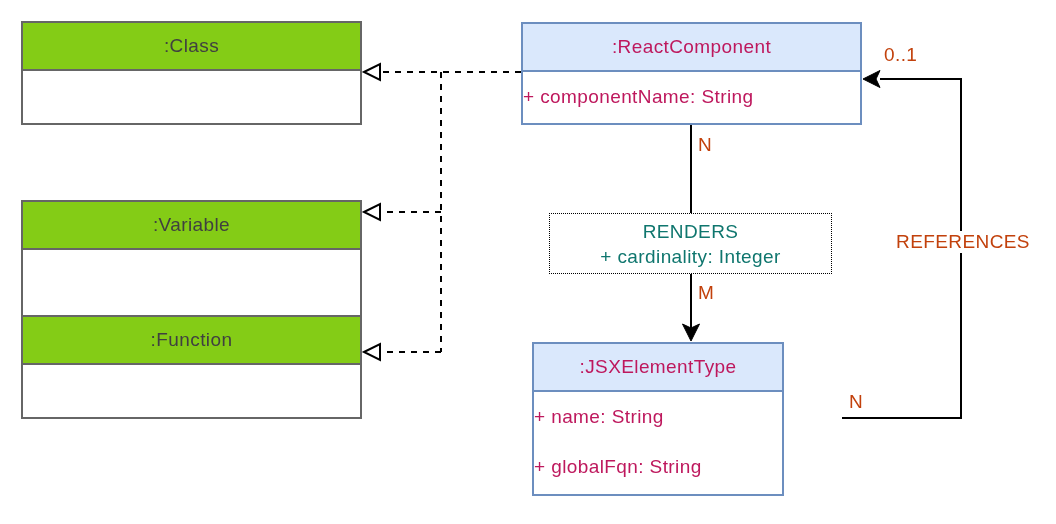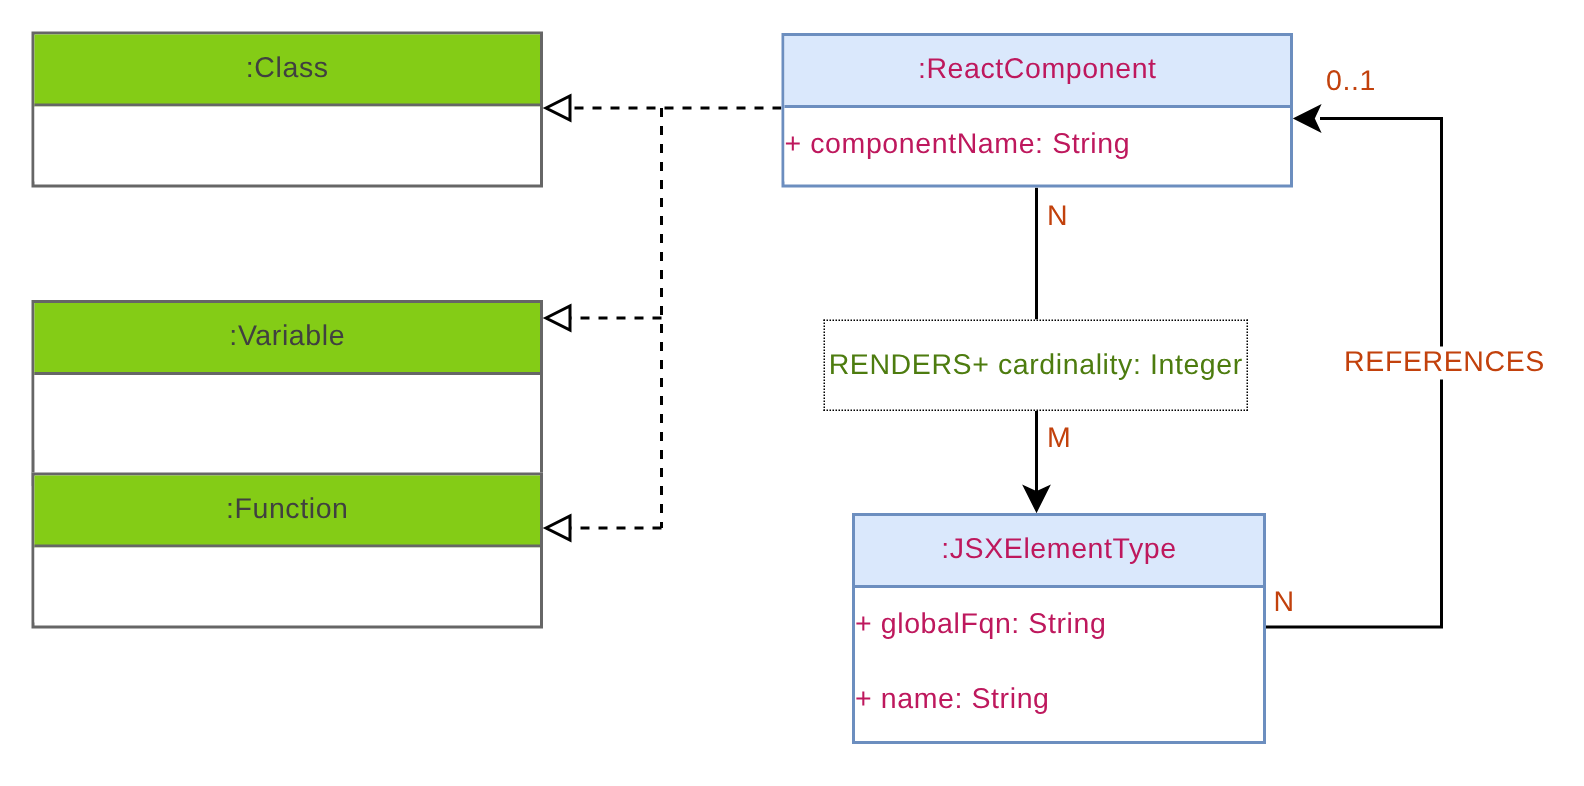--- a/index.html
+++ b/index.html
@@ -60,24 +60,25 @@
     box-sizing: border-box;
     padding-left: 0;
     display: flex;
     align-items: center;
   }
   .relation-box {
     position: absolute;
     box-sizing: border-box;
     border: 1px dotted #000000;
     background: #ffffff;
-    color: #4d7c0f;
+    color: #0f766e;
     font-size: 19px;
     letter-spacing: 0.4px;
     display: flex;
+    flex-direction: column;
     align-items: center;
     justify-content: center;
     line-height: 25px;
     text-align: center;
   }
   .edge-label {
     position: absolute;
     color: #c2410c;
     font-size: 19px;
     letter-spacing: 0.4px;
@@ -131,25 +132,25 @@
     <div class="uml-body" style="height:49px;">
       <div class="attr-row" style="height:49px;">+ componentName: String</div>
     </div>
   </div>
 
   <div class="relation-box" style="left:549px; top:213px; width:283px; height:61px;">
     <div>RENDERS</div>
     <div>+ cardinality: Integer</div>
   </div>
 
-  <div class="uml-box blue" style="left:568px; top:342px; width:276px; height:154px;">
+  <div class="uml-box blue" style="left:532px; top:342px; width:252px; height:154px;">
     <div class="uml-header">:JSXElementType</div>
     <div class="uml-body" style="height:100px;">
+      <div class="attr-row" style="height:50px;">+ name: String</div>
       <div class="attr-row" style="height:50px;">+ globalFqn: String</div>
-      <div class="attr-row" style="height:50px;">+ name: String</div>
     </div>
   </div>
 
   <div class="edge-label" style="left:698px; top:134px;">N</div>
   <div class="edge-label" style="left:698px; top:282px;">M</div>
   <div class="edge-label bg" style="left:880px; top:231px; width:166px;">REFERENCES</div>
   <div class="edge-label" style="left:849px; top:391px;">N</div>
   <div class="edge-label" style="left:884px; top:44px;">0..1</div>
 
 </div>

